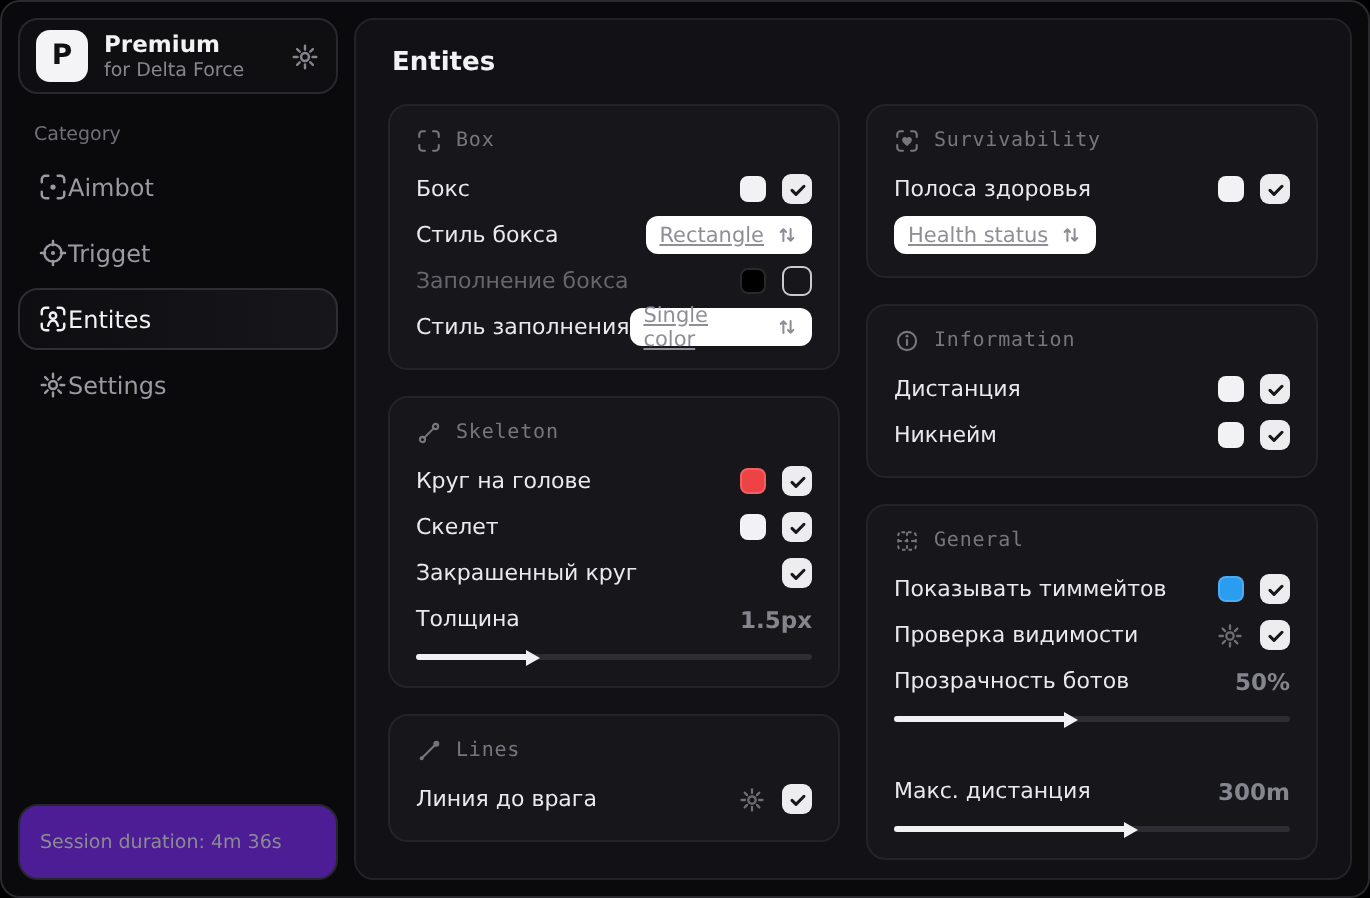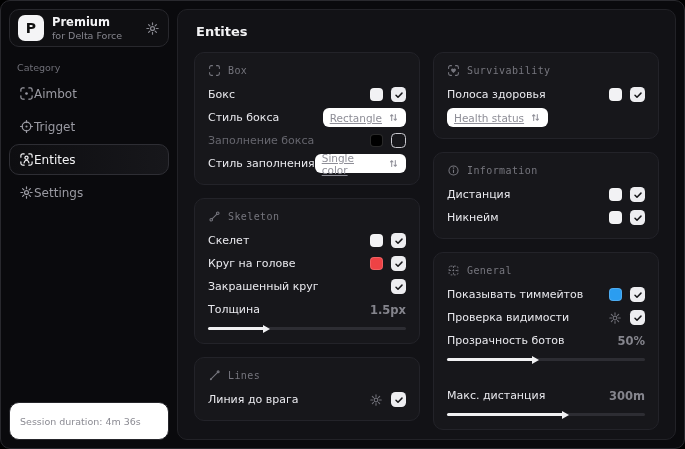--- a/index.html
+++ b/index.html
@@ -13,21 +13,21 @@
   .logo{width:26px;height:26px;border-radius:7px;background:#f4f4f6;color:#111;font-weight:bold;font-size:14px;display:flex;align-items:center;justify-content:center;flex:none;}
   .side-card .tt{flex:1;min-width:0;}
   .t1{font-size:11.5px;font-weight:bold;color:#f2f2f4;line-height:13px;}
   .t2{font-size:9.5px;color:#86868e;margin-top:1px;}
   .gear-btn{color:#86868e;width:15px;height:15px;flex:none;cursor:pointer;}
   .cat{font-size:9.5px;color:#6f6f77;margin:15px 0 4px 8px;}
   .nav-item{display:flex;align-items:center;padding:7px 9px;margin:1px 0;border:1px solid transparent;border-radius:10px;color:#9a9aa2;font-size:12px;cursor:pointer;}
   .nav-item.active{border-color:#2e2e34;color:#f2f2f4;background:linear-gradient(90deg,#0e0e11,#17171b);}
   .nicon{width:15px;height:15px;display:flex;flex:none;}
   .spacer{flex:1;}
-  .session-card{border:1px solid #26262b;border-radius:10px;padding:0 10px;background:#ffffff;height:38px;display:flex;align-items:center;text-align:right;}
+  .session-card{border:1px solid #26262b;border-radius:10px;padding:0 10px;background:#4c1d95;height:38px;display:flex;align-items:center;text-align:right;}
   .session-card span{font-size:9.5px;color:#8b8b93;}
 
   
   .main{flex:1;margin:8px 8px 8px 0;background:#121216;border:1px solid #222227;border-radius:10px;padding:12px 16px;overflow:hidden;}
   .main-title{font-size:13px;font-weight:bold;color:#f2f2f4;margin:2px 0 13px 2px;}
   .cols{display:flex;gap:13px;}
   .col{flex:1;display:flex;flex-direction:column;gap:13px;min-width:0;}
   .card{background:#17171b;border:1px solid #232329;border-radius:10px;padding:9px 13px 10px;display:flex;flex-direction:column;gap:2px;}
   .phead{display:flex;align-items:center;gap:7px;color:#76767e;font-family:"DejaVu Sans Mono","Liberation Mono",monospace;font-size:10px;letter-spacing:.4px;margin-bottom:4px;height:16px;}
   .phead .picon{width:13px;height:13px;display:flex;flex:none;}
@@ -199,34 +199,34 @@
             <span class="picon">
               <svg viewBox="0 0 16 16" width="13" height="13" fill="none" stroke="currentColor" stroke-width="1.3" stroke-linecap="round">
                   <path d="M5 11l6-6"></path>
                   <circle cx="4" cy="12" r="1.6"></circle>
                   <circle cx="12" cy="4" r="1.6"></circle>
                 </svg>
             </span>
             <span>Skeleton</span>
           </div>
           <div class="row">
+            <span class="lbl">Круг на голове</span>
+            <span class="ctrls">
+              <span class="swatch" style="background: rgb(238, 66, 69);"></span>
+              <span class="cb checked">
+                <svg viewBox="0 0 16 16" fill="none" stroke="#17171a" stroke-width="2.4" stroke-linecap="round" stroke-linejoin="round">
+                    <path d="M3.2 8.3l3.2 3.2L12.8 5"></path>
+                  </svg>
+              </span>
+            </span>
+          </div>
+          <div class="row">
             <span class="lbl">Скелет</span>
             <span class="ctrls">
               <span class="swatch" style="background: rgb(242, 242, 244);"></span>
-              <span class="cb checked">
-                <svg viewBox="0 0 16 16" fill="none" stroke="#17171a" stroke-width="2.4" stroke-linecap="round" stroke-linejoin="round">
-                    <path d="M3.2 8.3l3.2 3.2L12.8 5"></path>
-                  </svg>
-              </span>
-            </span>
-          </div>
-          <div class="row">
-            <span class="lbl">Круг на голове</span>
-            <span class="ctrls">
-              <span class="swatch" style="background: rgb(238, 66, 69);"></span>
               <span class="cb checked">
                 <svg viewBox="0 0 16 16" fill="none" stroke="#17171a" stroke-width="2.4" stroke-linecap="round" stroke-linejoin="round">
                     <path d="M3.2 8.3l3.2 3.2L12.8 5"></path>
                   </svg>
               </span>
             </span>
           </div>
           <div class="row">
             <span class="lbl">Закрашенный круг</span>
             <span class="ctrls">

